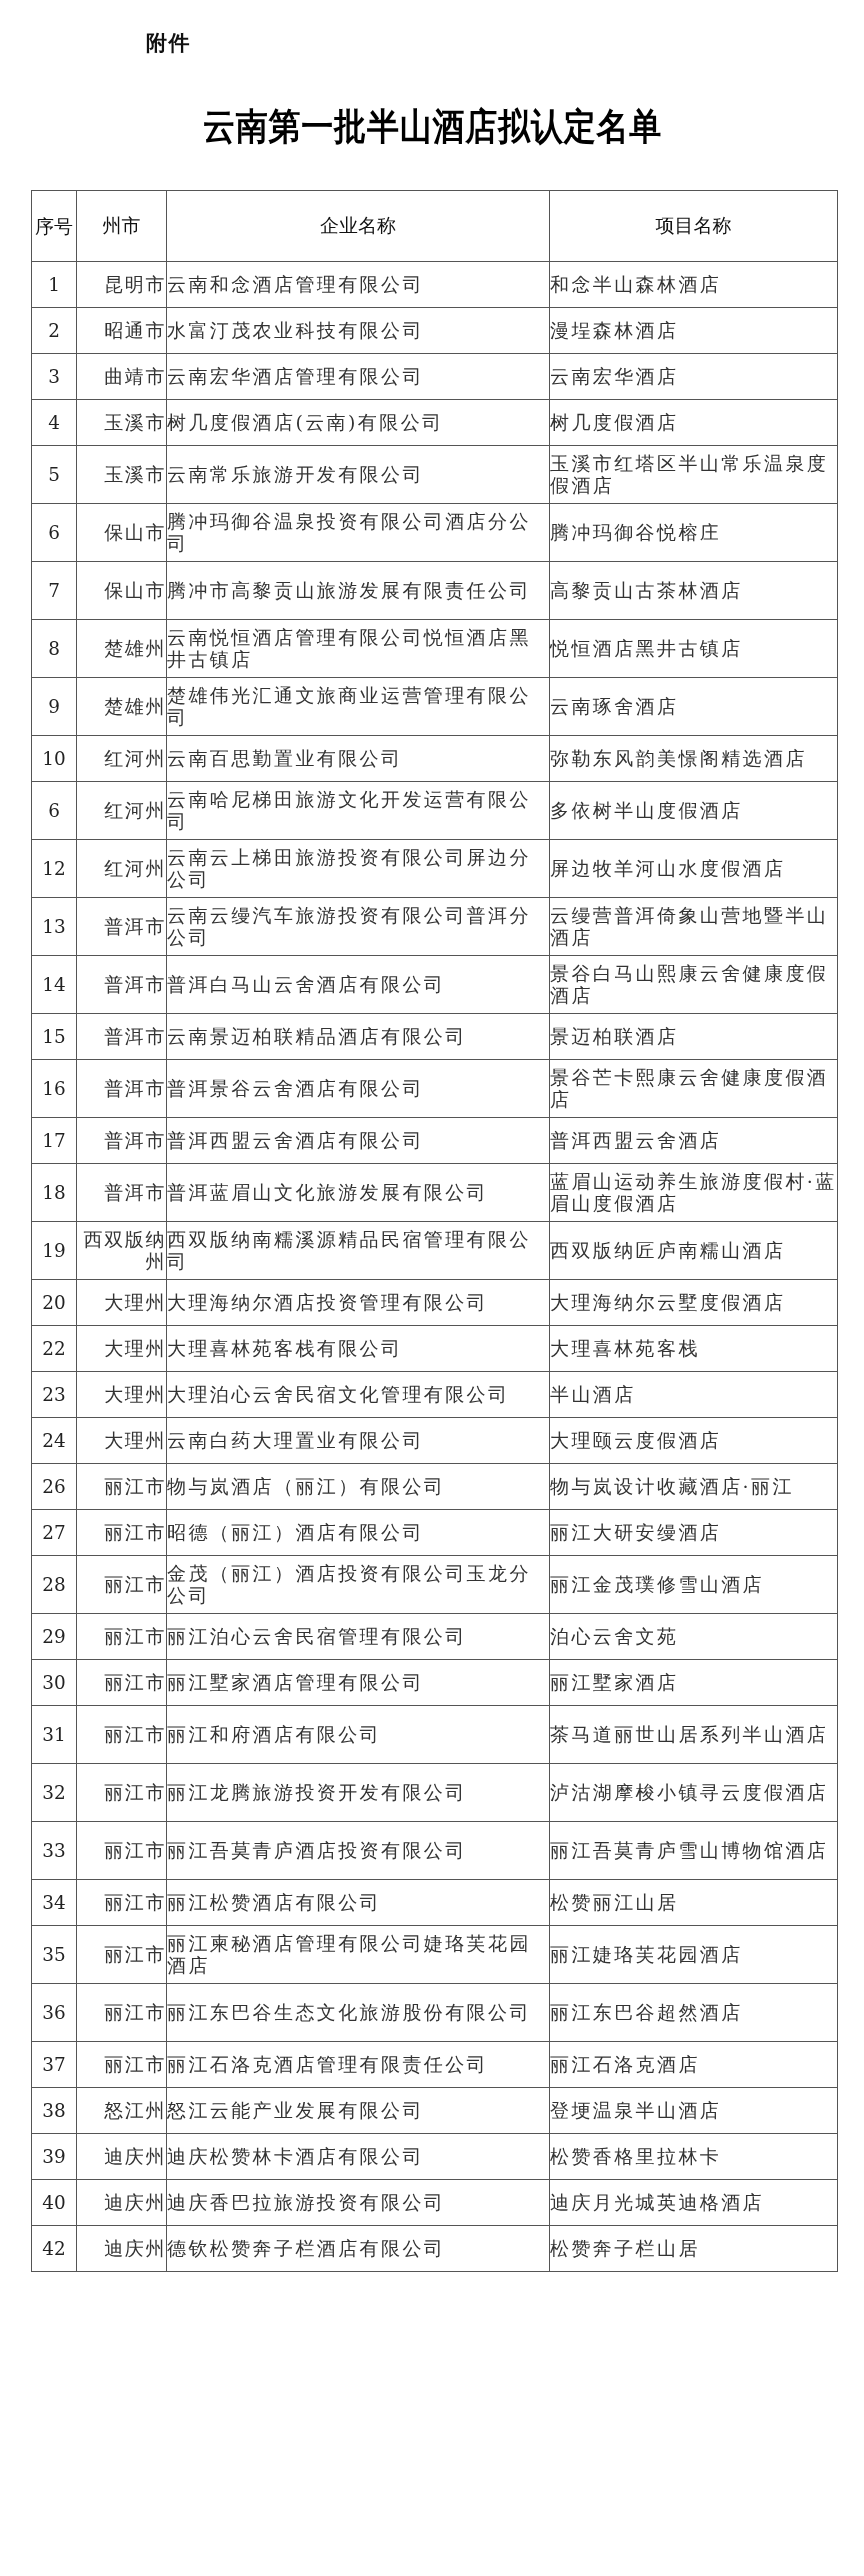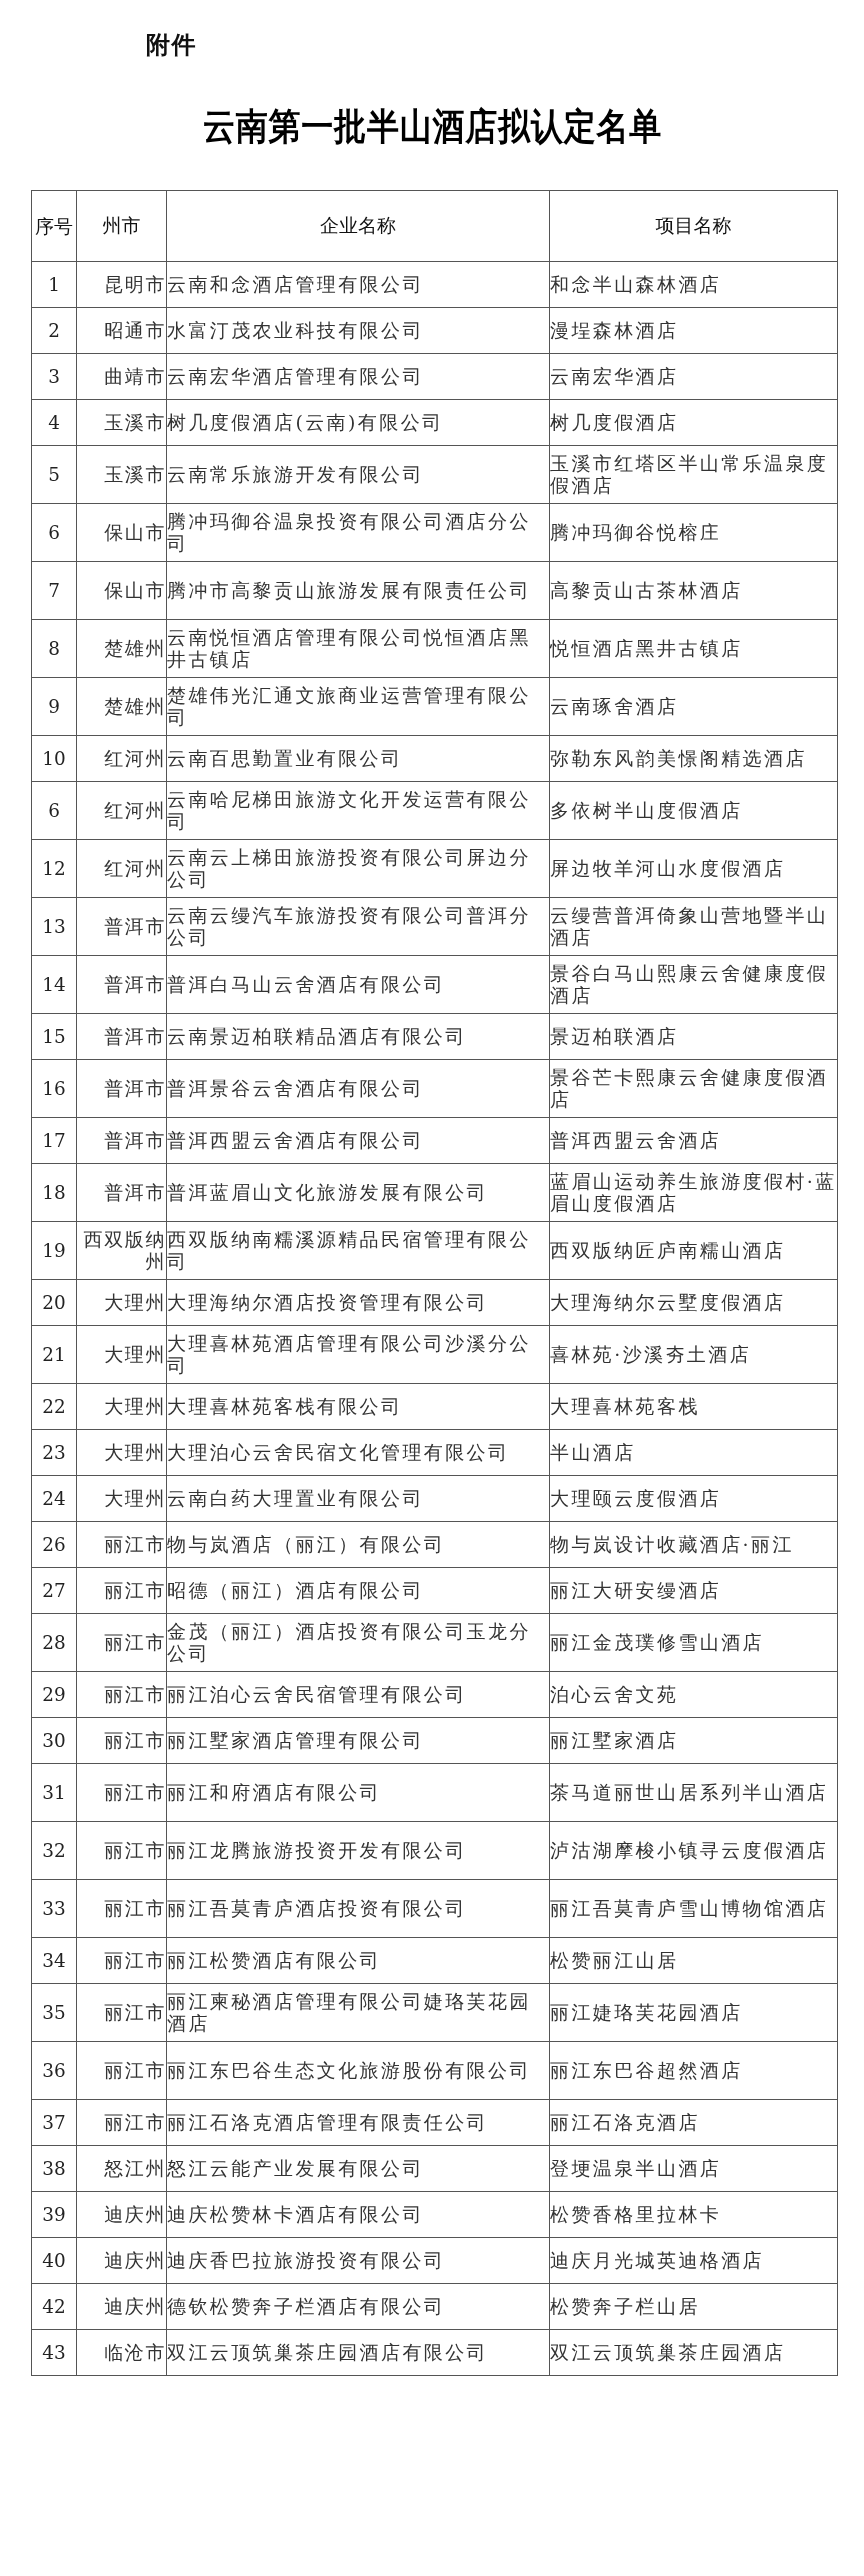--- a/index.html
+++ b/index.html
@@ -1,19 +1,19 @@
 <!DOCTYPE html>
 <html style="font-size:13px"><head>
 <meta charset="utf-8">
 <style>
   html, body { margin: 0; padding: 0; background: #ffffff; }
   body { width: 865px; height: 2576px; position: relative; overflow: hidden;
          font-family: "DejaVu Serif", "Liberation Serif", serif; color: #222; }
   .attachment { position: absolute; left: 99px; top: 29px; font-family: "DejaVu Sans", sans-serif;
-                font-size: 24px; font-weight: bold; color: #111; letter-spacing: 1.6px; padding-left: 47px; }
+                font-size: 21px; font-weight: bold; color: #111; letter-spacing: 1.6px; padding-left: 47px; }
   .title { position: absolute; left: 0; width: 865px; top: 106px; text-align: center;
            font-family: "DejaVu Serif", serif; font-weight: bold; font-size: 32px; color: #000;
            letter-spacing: 0.8px; transform: scaleY(1.15); }
   table.list { position: absolute; left: 31px; top: 190px; width: 807px; border-collapse: collapse;
                table-layout: fixed; }
   table.list td, table.list th { border: 1.2px solid #555; padding: 0; vertical-align: middle; }
   col.c-no { width: 45px; } col.c-city { width: 90px; } col.c-co { width: 383px; } col.c-proj { width: 288px; }
   th { height: 70px; font-family: "DejaVu Sans", sans-serif; font-weight: normal; font-size: 19px; color: #111; text-align: center; }
   th.no { font-size: 19px; line-height: 30px; }
   td { font-size: 19px; line-height: 21.6px; color: #333; }
@@ -158,26 +158,20 @@
         <td class="city">西双版纳州</td>
         <td class="co">西双版纳南糯溪源精品民宿管理有限公司</td>
         <td class="proj">西双版纳匠庐南糯山酒店</td>
       </tr>
       <tr class="r1">
         <td class="no">20</td>
         <td class="city">大理州</td>
         <td class="co">大理海纳尔酒店投资管理有限公司</td>
         <td class="proj">大理海纳尔云墅度假酒店</td>
       </tr>
-      <tr class="r2">
-        <td class="no">21</td>
-        <td class="city">大理州</td>
-        <td class="co">大理喜林苑酒店管理有限公司沙溪分公司</td>
-        <td class="proj">喜林苑·沙溪夯土酒店</td>
-      </tr>
       <tr class="r1">
         <td class="no">22</td>
         <td class="city">大理州</td>
         <td class="co">大理喜林苑客栈有限公司</td>
         <td class="proj">大理喜林苑客栈</td>
       </tr>
       <tr class="r1">
         <td class="no">23</td>
         <td class="city">大理州</td>
         <td class="co">大理泊心云舍民宿文化管理有限公司</td>
@@ -278,21 +272,15 @@
         <td class="city">迪庆州</td>
         <td class="co">迪庆香巴拉旅游投资有限公司</td>
         <td class="proj">迪庆月光城英迪格酒店</td>
       </tr>
       <tr class="r1">
         <td class="no">42</td>
         <td class="city">迪庆州</td>
         <td class="co">德钦松赞奔子栏酒店有限公司</td>
         <td class="proj">松赞奔子栏山居</td>
       </tr>
-      <tr class="r1">
-        <td class="no">43</td>
-        <td class="city">临沧市</td>
-        <td class="co">双江云顶筑巢茶庄园酒店有限公司</td>
-        <td class="proj">双江云顶筑巢茶庄园酒店</td>
-      </tr>
     </tbody>
 </table>
 
 
 </body></html>

